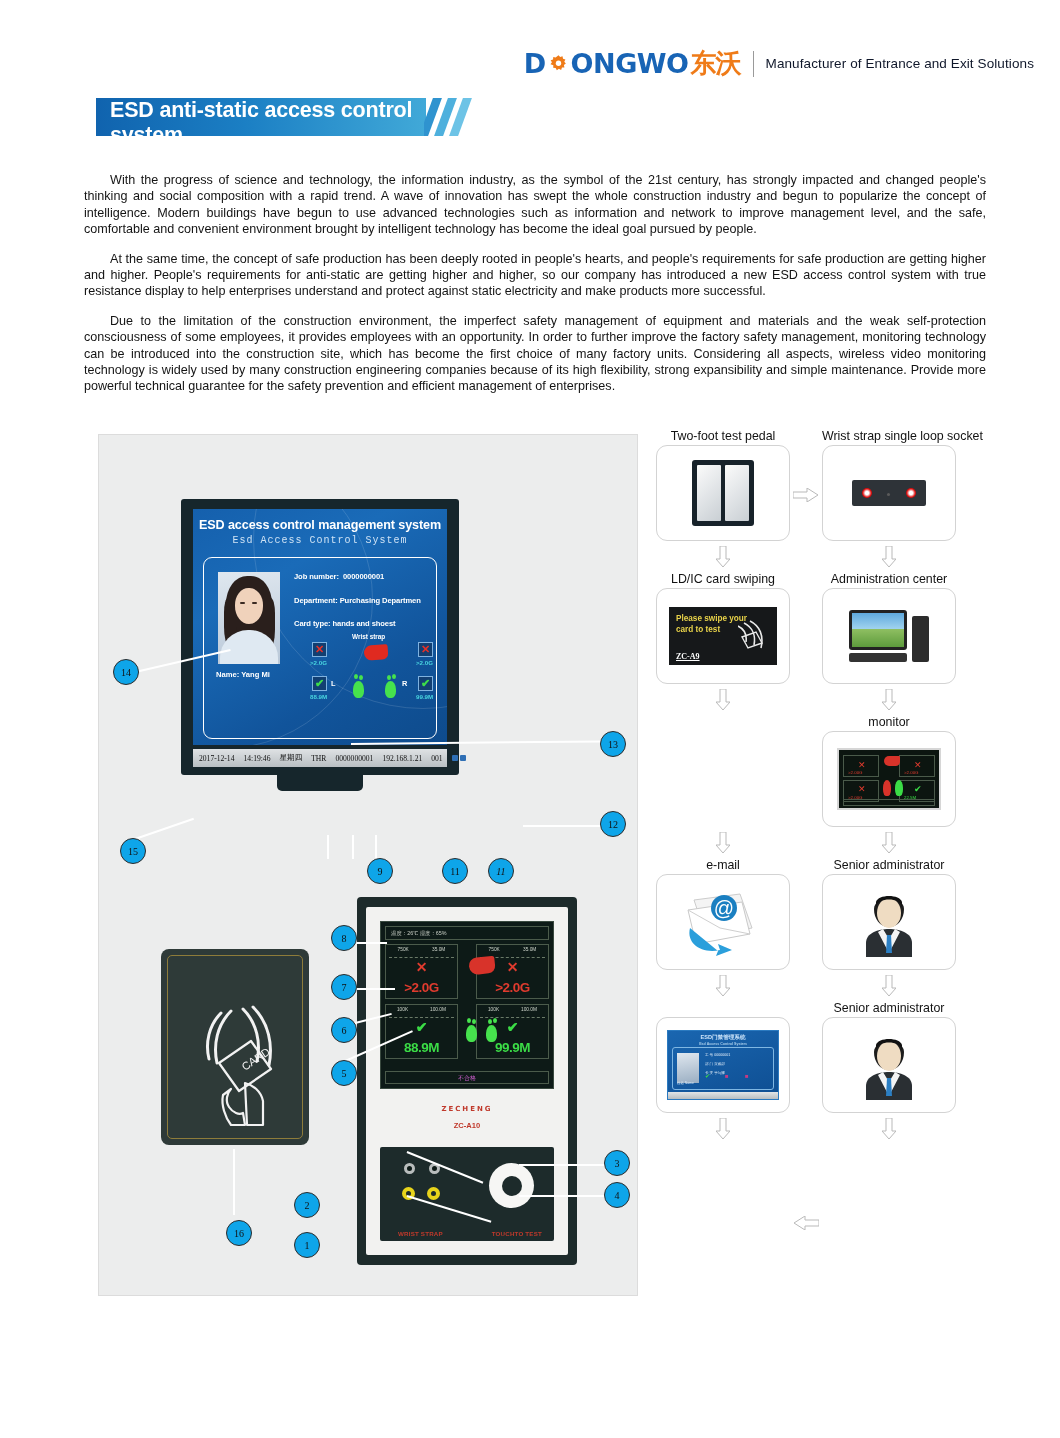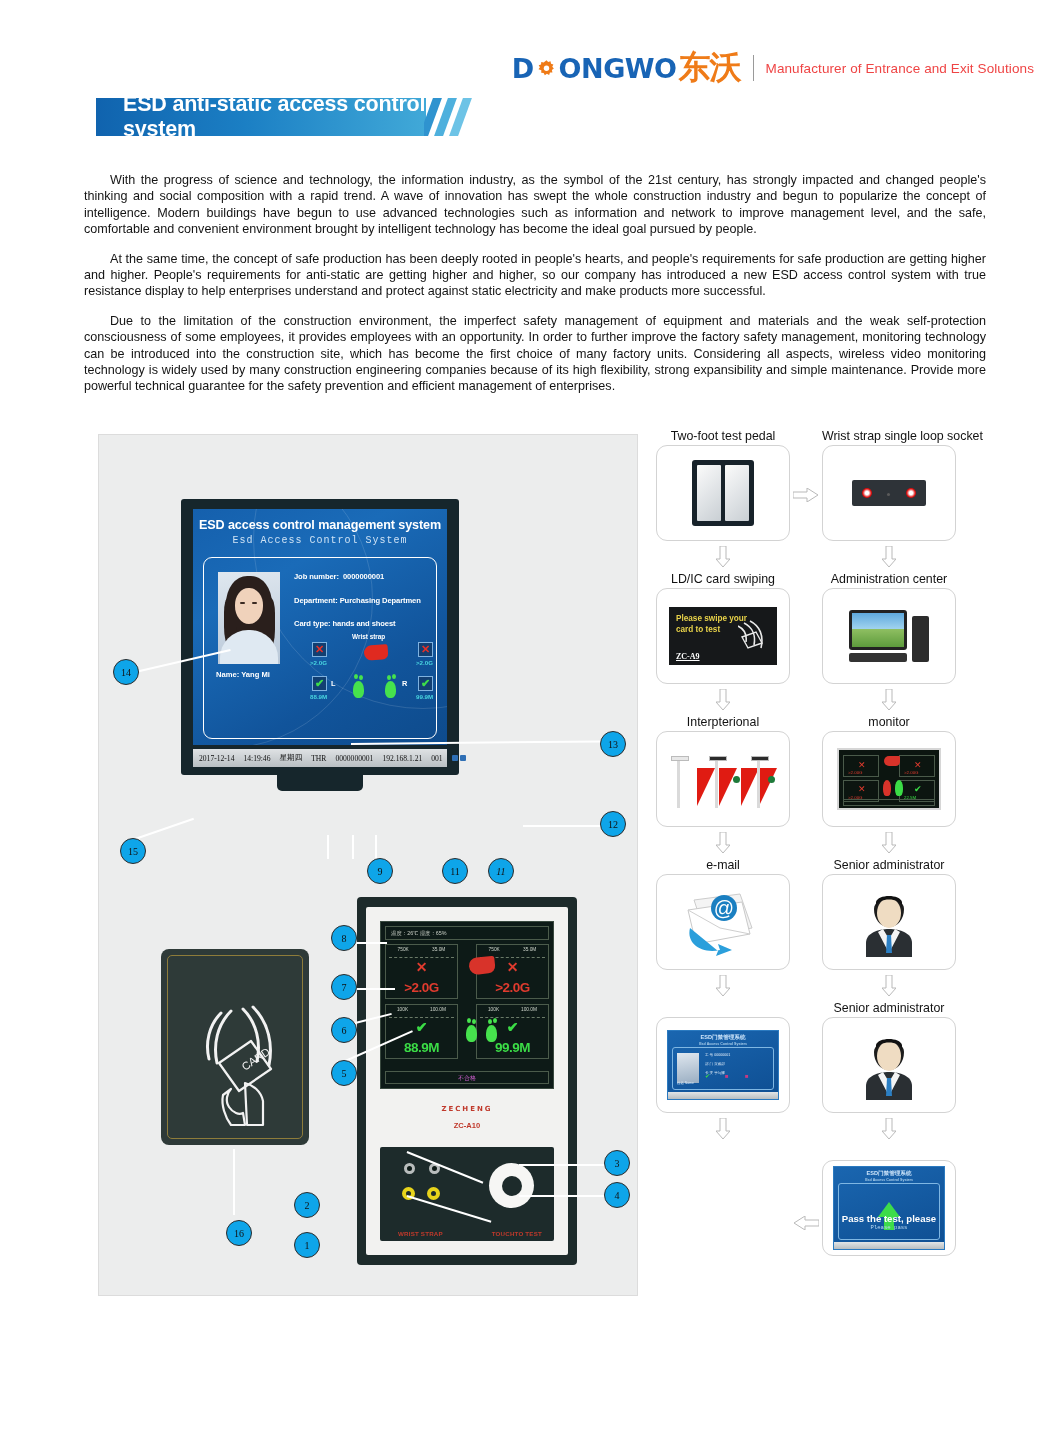--- a/index.html
+++ b/index.html
@@ -10,31 +10,31 @@
     font-family:"Liberation Sans", sans-serif;
     color:#1b1b1b;
     overflow:hidden;
   }
 
   
   .brand-bar { position:absolute; top:46px; right:26px; display:flex; align-items:center; gap:9px; }
   .logo-mark { display:flex; align-items:center; gap:2px; }
   .logo-dongwo { font-size:27px; font-weight:bold; color:#1864b5; letter-spacing:-0.5px;
                  font-family:"DejaVu Sans", sans-serif; }
-  .logo-cn { font-size:32px; font-weight:bold; color:#ef7b18; letter-spacing:-1px; }
+  .logo-cn { font-size:26px; font-weight:bold; color:#ef7b18; letter-spacing:-1px; }
   .logo-gear { width:19px; height:19px; position:relative; display:inline-block; margin:0 1px; }
   .logo-gear svg { display:block; }
   .brand-div { width:1px; height:26px; background:#9a9a9a; margin:0 3px; }
-  .brand-tag { font-size:13.5px; color:#ef4444; letter-spacing:0.1px; }
+  .brand-tag { font-size:13.5px; color:#0f172a; letter-spacing:0.1px; }
 
   
   .title-banner {
     position:absolute; left:96px; top:98px; width:330px; height:38px;
     background:linear-gradient(90deg,#1063ae 0%,#1b7fc4 45%,#41a9d8 100%);
-    display:flex; align-items:center; padding-left:27px;
+    display:flex; padding-left:14px;
   }
   .title-banner span { color:#fff; font-size:21.5px; font-weight:bold; letter-spacing:-0.2px; }
   .title-slashes { position:absolute; left:424px; top:98px; height:38px; width:48px; overflow:hidden; }
   .title-slashes i { position:absolute; top:-4px; width:9px; height:46px; background:#2f93cf;
                      transform:skewX(-20deg); display:block; }
   .title-slashes i:nth-child(1){ left:2px; }
   .title-slashes i:nth-child(2){ left:17px; background:#4eb0dd; }
   .title-slashes i:nth-child(3){ left:32px; background:#6dc3e6; }
 
   
@@ -529,39 +529,20 @@
       </div>
     </div>
   </div>
   <svg class="arrow-d" style="left:64px; top:261px;" viewBox="0 0 14 22">
     <path d="M4 0 L10 0 L10 13 L14 13 L7 21 L0 13 L4 13 Z" fill="#fff" stroke="#b9b9b9"></path>
     </svg>
   <svg class="arrow-d" style="left:230px; top:261px;" viewBox="0 0 14 22">
     <path d="M4 0 L10 0 L10 13 L14 13 L7 21 L0 13 L4 13 Z" fill="#fff" stroke="#b9b9b9"></path>
     </svg>
 
-  <div class="fcell" style="left:4px; top:286px;">
-    <div class="flabel">Interpterional</div>
-    <div class="fbox">
-      <div class="gate">
-        <span class="post" style="left:6px;"></span>
-          <span class="cap" style="left:0;top:8px;"></span>
-        <span class="flap" style="left:26px;"></span>
-          <span class="flap" style="left:48px;"></span>
-        <span class="post" style="left:44px;"></span>
-          <span class="cap" style="left:38px;top:8px;background:#2b2b2b;"></span>
-        <span class="led" style="left:62px;top:28px;"></span>
-        <span class="flap" style="left:70px;"></span>
-          <span class="flap" style="left:88px;"></span>
-        <span class="post" style="left:86px;"></span>
-          <span class="cap" style="left:80px;top:8px;background:#2b2b2b;"></span>
-        <span class="led" style="right:0;top:28px;"></span>
-      </div>
-    </div>
-  </div>
   <div class="fcell" style="left:170px; top:286px;">
     <div class="flabel">monitor</div>
     <div class="fbox">
       <div class="mini-screen">
         <div class="mini-q" style="left:4px;top:5px;">
             <span style="position:absolute;left:14px;top:4px;color:#e03b2e;font-size:9px;">✕</span>
             <span style="position:absolute;left:4px;bottom:1px;color:#e03b2e;font-size:4.4px;">&gt;2.00G</span>
           </div>
         <div class="mini-q" style="right:4px;top:5px;">
             <span style="position:absolute;left:14px;top:4px;color:#e03b2e;font-size:9px;">✕</span>
@@ -655,32 +636,16 @@
       </svg>
     </div>
   </div>
   <svg class="arrow-d" style="left:64px; top:690px;" viewBox="0 0 14 22">
     <path d="M4 0 L10 0 L10 13 L14 13 L7 21 L0 13 L4 13 Z" fill="#fff" stroke="#b9b9b9"></path>
     </svg>
   <svg class="arrow-d" style="left:230px; top:690px;" viewBox="0 0 14 22">
     <path d="M4 0 L10 0 L10 13 L14 13 L7 21 L0 13 L4 13 Z" fill="#fff" stroke="#b9b9b9"></path>
     </svg>
 
-  <div class="fcell" style="left:170px; top:715px;">
-    <div class="flabel" style="height:17px;"></div>
-    <div class="fbox">
-      <div class="blue-ui" style="height:84px;">
-        <div class="hdr"><span>ESD门禁管理系统</span>
-          <small>Esd Access Control System</small></div>
-        <div class="bd">
-          <span class="pass-arrow"></span>
-            <span class="pass-arrow-stem"></span>
-          <span class="pass-t1">Pass the test, please</span>
-          <span class="pass-t2">Please pass</span>
-        </div>
-        <div class="bar"></div>
-      </div>
-    </div>
-  </div>
   <svg class="arrow-l" style="left:141px; top:788px;" viewBox="0 0 26 14">
     <path d="M26 4 L12 4 L12 0 L1 7 L12 14 L12 10 L26 10 Z" fill="#fff" stroke="#b9b9b9"></path>
     </svg>
 </div>
 
 </body></html>

